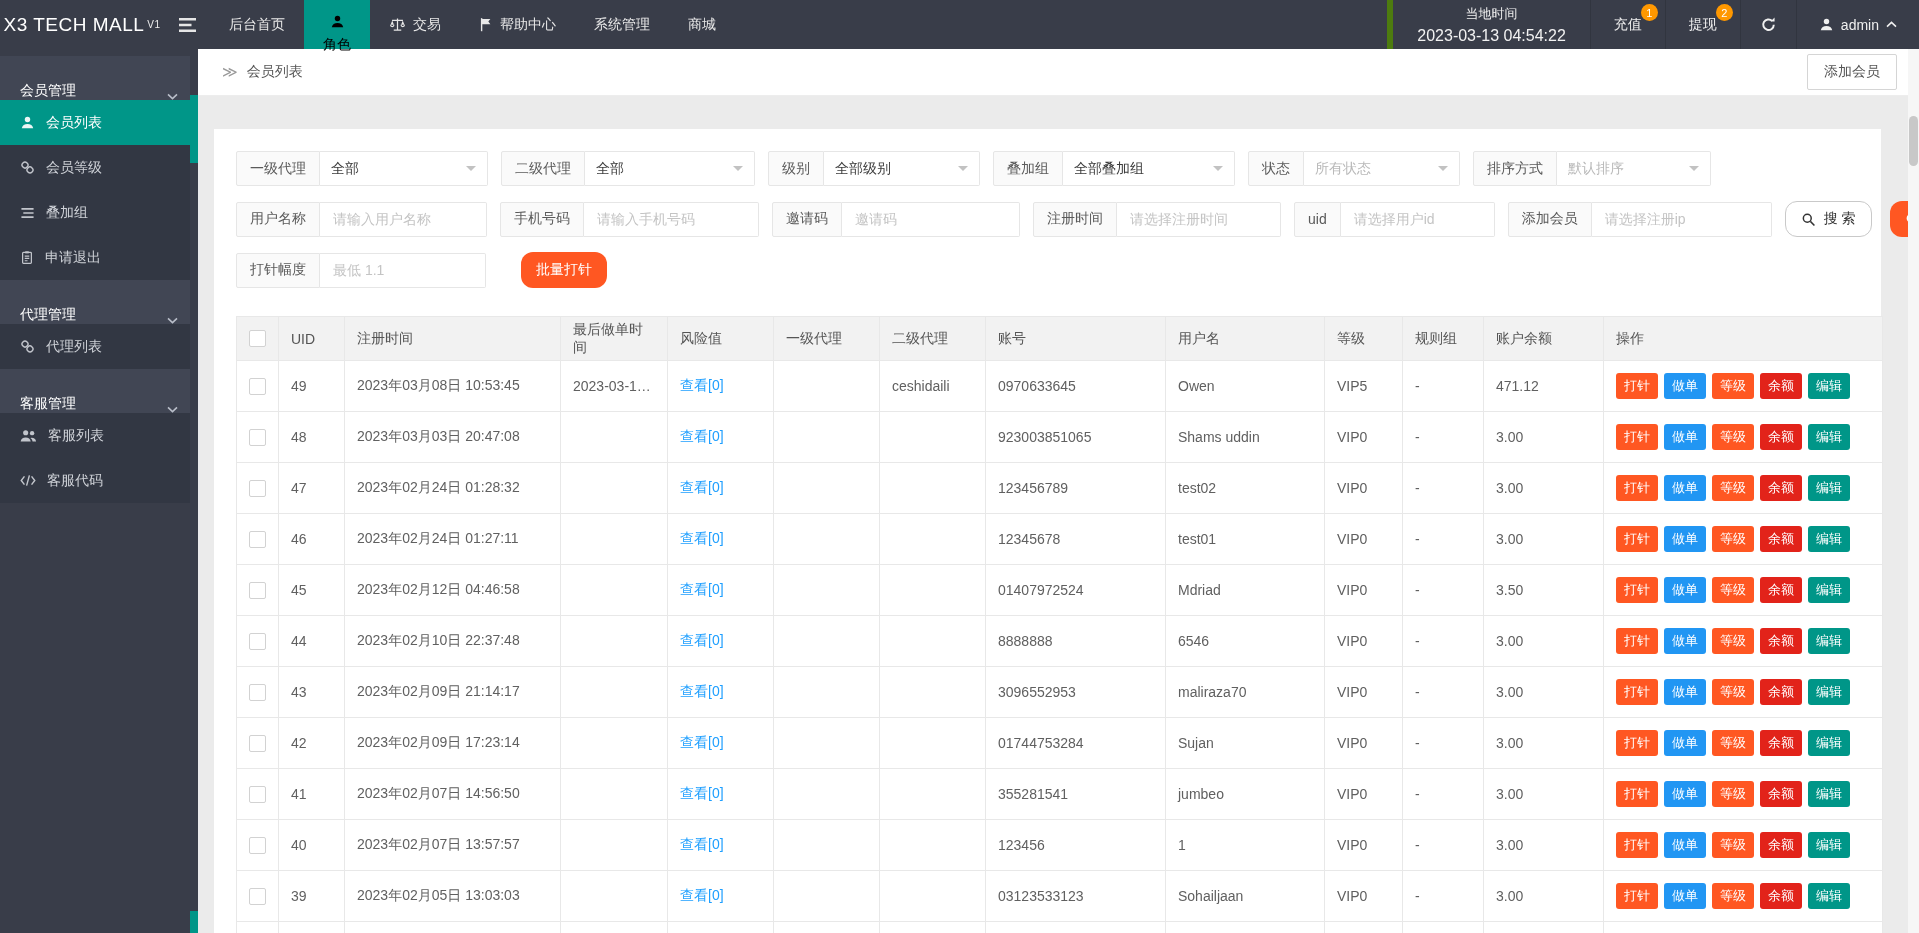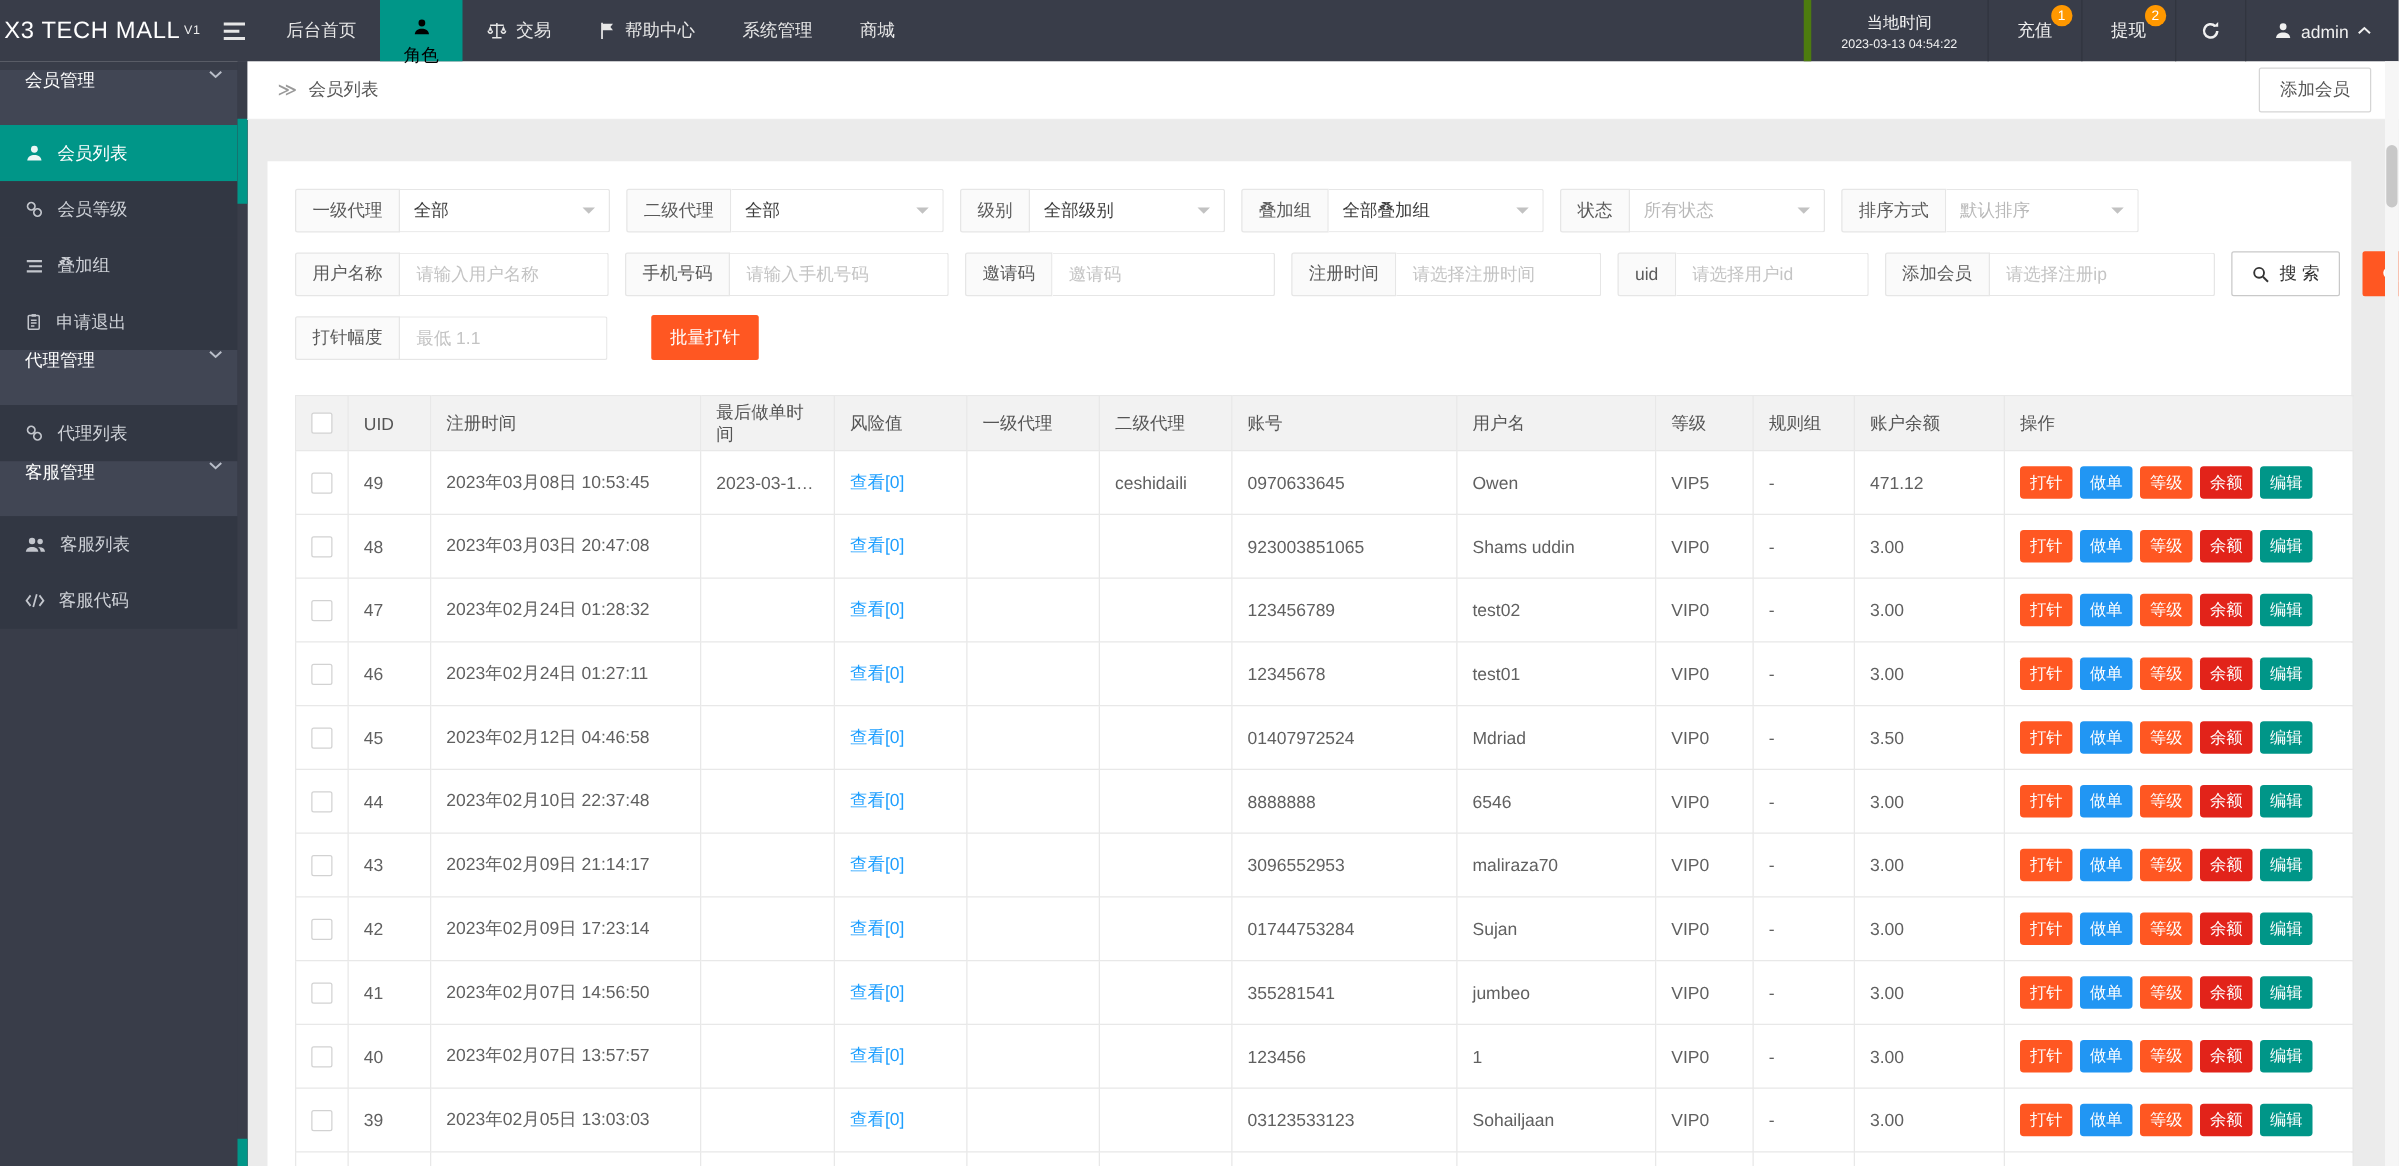--- a/index.html
+++ b/index.html
@@ -17,30 +17,30 @@
   .logo { width:164px; display:flex; align-items:center; justify-content:center; color:#fff; font-size:19px; letter-spacing:.5px; white-space:nowrap; }
   .logo sup { font-size:10px; margin-left:3px; color:#eee; }
   .nav-fold { width:46px; display:flex; align-items:center; justify-content:center; color:#e6e6e6; cursor:pointer; }
   .nav-menu { display:flex; align-items:stretch; }
   .nav-item { padding:14px 19px; display:flex; align-items:center; gap:7px; font-size:14px; color:#e8e8e8; cursor:pointer; }
   .nav-item.active { background:#009688; color:#000000;flex-direction:column; }
   .nav-item .nicon { display:flex; color:inherit; }
   .nav-right { margin-left:auto; display:flex; align-items:stretch; }
   .nav-time { text-align:center; padding:3px 24px 0; display:flex; flex-direction:column; justify-content:center; color:#f2f2f2; border-left:6px solid #4d7c0f; line-height:1.55; }
   .nav-time .t1 { font-size:13px; }
-  .nav-time .t2 { font-size:10px; }
+  .nav-time .t2 { font-size:16px; }
   .nav-action { position:relative; display:flex; align-items:center; padding:0 23px; font-size:14px; color:#f0f0f0; cursor:pointer; border-left:1px solid #31353f; }
   .badge { position:absolute; top:4px; right:7px; min-width:17px; height:17px; padding:0 4px; background:#ff9800; color:#fff; border-radius:9px; font-size:11px; font-style:normal; display:flex; align-items:center; justify-content:center; }
   .nav-refresh { display:flex; align-items:center; padding:0 19px; color:#f0f0f0; cursor:pointer; border-left:1px solid #31353f; }
   .nav-user { display:flex; align-items:center; gap:7px; padding:0 22px; color:#f0f0f0; font-size:14px; cursor:pointer; border-left:1px solid #31353f; }
 
   
   .sidebar { position:absolute; top:49px; left:0; bottom:0; width:198px; background:#393d49; }
   .side-menu { position:absolute; top:7px; left:0; right:8px; }
-  .side-group { height:44px; display:flex; align-items:flex-start; padding:0 12px 0 20px; background:#414654; color:#fff; font-size:14px; cursor:pointer; border-top:1px solid #33374​2; justify-content:space-between; }
+  .side-group { height:44px; display:flex; align-items:flex-end; padding:0 12px 0 20px; background:#414654; color:#fff; font-size:14px; cursor:pointer; border-top:1px solid #33374​2; justify-content:space-between; }
   .side-group .gchev { color:#b9bec9; display:flex; }
   .side-item { height:45px; display:flex; align-items:center; gap:11px; padding:0 20px; background:#323743; color:#cfd2d8; font-size:14px; cursor:pointer; }
   .side-item.active { background:#009688; color:#fff; }
   .side-item .sicon { display:flex; color:inherit; opacity:.92; }
   .side-scroll { position:absolute; top:0; right:0; bottom:0; width:8px; background:#393d49; }
   .side-thumb { position:absolute; top:46px; height:68px; left:0; right:0; background:#009688; }
   .side-thumb-b { position:absolute; bottom:0; height:22px; left:0; right:0; background:#009688; }
 
   
   .content { position:absolute; left:198px; top:49px; right:0; bottom:0; }
@@ -54,21 +54,21 @@
   .filter-row { display:flex; align-items:center; gap:13px; margin-bottom:15px; white-space:nowrap; }
   .fgroup { display:flex; align-items:stretch; height:35px; }
   .flabel { background:#fafafa; border:1px solid #e6e6e6; display:flex; align-items:center; padding:0 13px; font-size:14px; color:#5a5a5a; border-radius:2px 0 0 2px; }
   .fselect { border:1px solid #e6e6e6; border-left:none; background:#fff; display:flex; align-items:center; justify-content:space-between; padding:0 11px; font-size:14px; color:#3c3c3c; border-radius:0 2px 2px 0; cursor:pointer; }
   .fselect.muted { color:#b9b9b9; }
   .caret { width:0; height:0; border-left:5px solid transparent; border-right:5px solid transparent; border-top:5px solid #c2c2c2; margin-left:10px; }
   .finput { border:1px solid #e6e6e6; border-left:none; background:#fff; display:flex; align-items:center; padding:0 11px; border-radius:0 2px 2px 0; }
   .finput input { border:none; outline:none; width:100%; font-size:14px; color:#333; font-family:inherit; background:transparent; }
   .finput input::placeholder { color:#c4c4c4; }
 
-  .btn { height:36px; display:inline-flex; align-items:center; gap:8px; border-radius:2px; font-size:14px; padding:0 15px; cursor:pointer; font-family:inherit; }
+  .btn { height:36px; display:inline-flex; align-items:center; gap:8px; border-radius:12px; font-size:14px; padding:0 15px; cursor:pointer; font-family:inherit; }
   .btn-search { background:#fff; border:1px solid #c9c9c9; color:#333; }
   .btn-export { background:#ff5722; border:none; color:#fff; margin-left:5px; }
   .btn-batch { background:#ff5722; border:none; color:#fff; margin-left:22px; }
   .bicon { display:flex; }
 
   
   table.grid { border-collapse:collapse; table-layout:fixed; width:1646px; margin-top:28px; }
   .grid th { height:44px; background:#f2f2f2; border:1px solid #e8e8e8; font-weight:normal; font-size:14px; color:#555; text-align:left; padding:0 12px; }
   .grid td { height:51px; border:1px solid #e8e8e8; font-size:14px; color:#606060; padding:0 12px; overflow:hidden; white-space:nowrap; text-overflow:ellipsis; background:#fff; }
   .grid th.c-cb, .grid td.c-cb { text-align:center; padding:0; }

